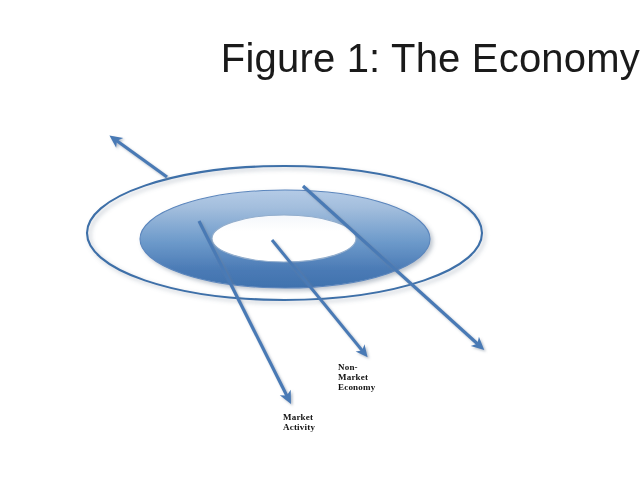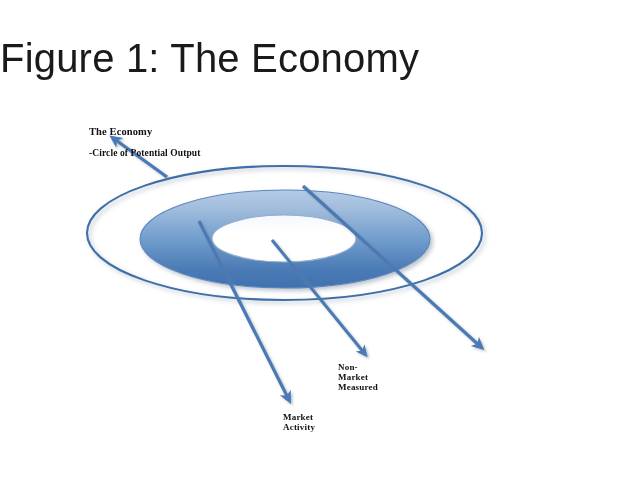--- a/index.html
+++ b/index.html
@@ -19,21 +19,21 @@
     left: 0; top: 0;
     width: 640px;
     height: 480px;
     background: #ffffff;
   }
   #figure-title {
     position: absolute;
     left: 0;
     top: 34px;
     width: 640px;
-    text-align: left;
+    text-align: right;
     font-family: "Liberation Sans", sans-serif;
     font-weight: 400;
     font-size: 40px;
     line-height: 48px;
     color: #1a1a1a;
     letter-spacing: 0.2px;
     white-space: nowrap;
   }
   #diagram {
     position: absolute;
@@ -117,26 +117,22 @@
 
     <line x1="167" y1="177" x2="113" y2="138" stroke="#4a7ab5" stroke-width="3.2" marker-end="url(#arrowHead)" filter="url(#lineShadow)"></line>
 
     <line x1="199" y1="221" x2="289" y2="400" stroke="#4a7ab5" stroke-width="3.2" marker-end="url(#arrowHead)" filter="url(#lineShadow)"></line>
 
     <line x1="272" y1="240" x2="365" y2="354" stroke="#4a7ab5" stroke-width="3.0" marker-end="url(#arrowHead)" filter="url(#lineShadow)"></line>
 
     <line x1="303" y1="186" x2="481" y2="347" stroke="#4a7ab5" stroke-width="3.2" marker-end="url(#arrowHead)" filter="url(#lineShadow)"></line>
   </svg>
 
-  <div class="callout" id="label-economy">
-    <span class="l1">The Economy</span>
-    <span class="l2">-Circle of Potential Output</span>
-  </div>
 
   <div class="callout" id="label-market">Market
 Activity</div>
 
   <div class="callout" id="label-nonmarket">Non-
 Market
-Measured</div>
+Economy</div>
 
 
 </div>
 
 </body></html>

